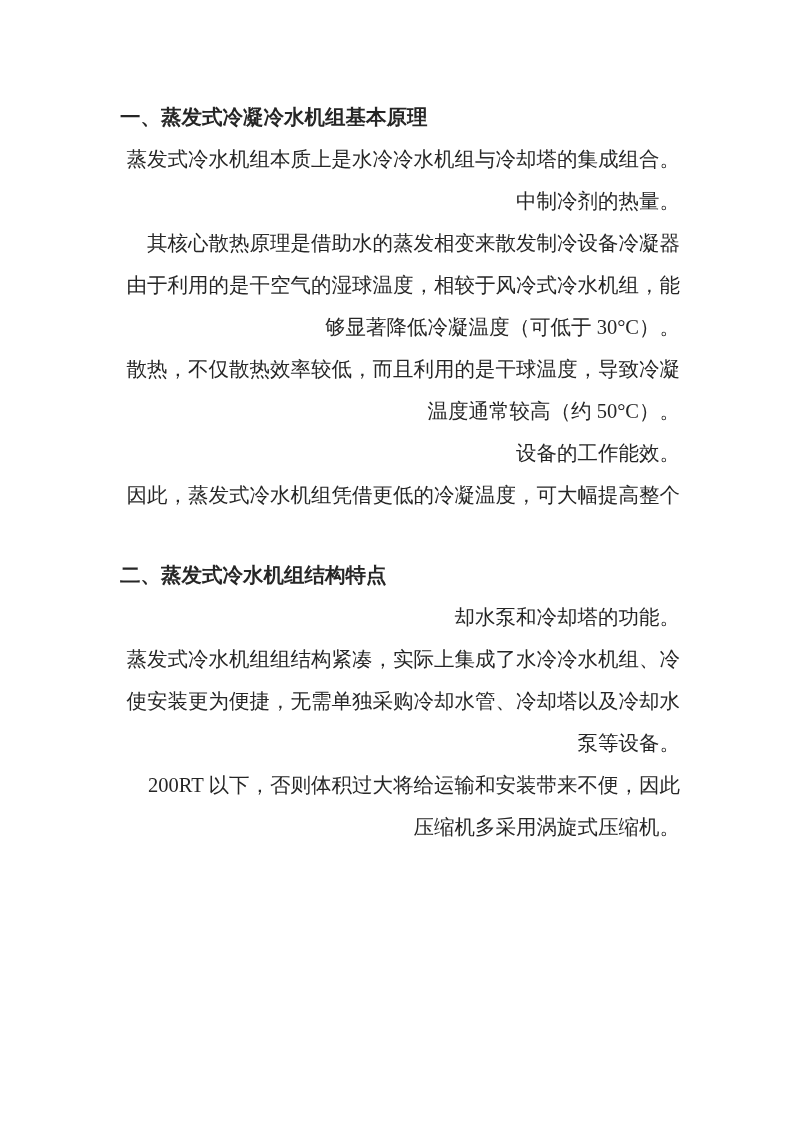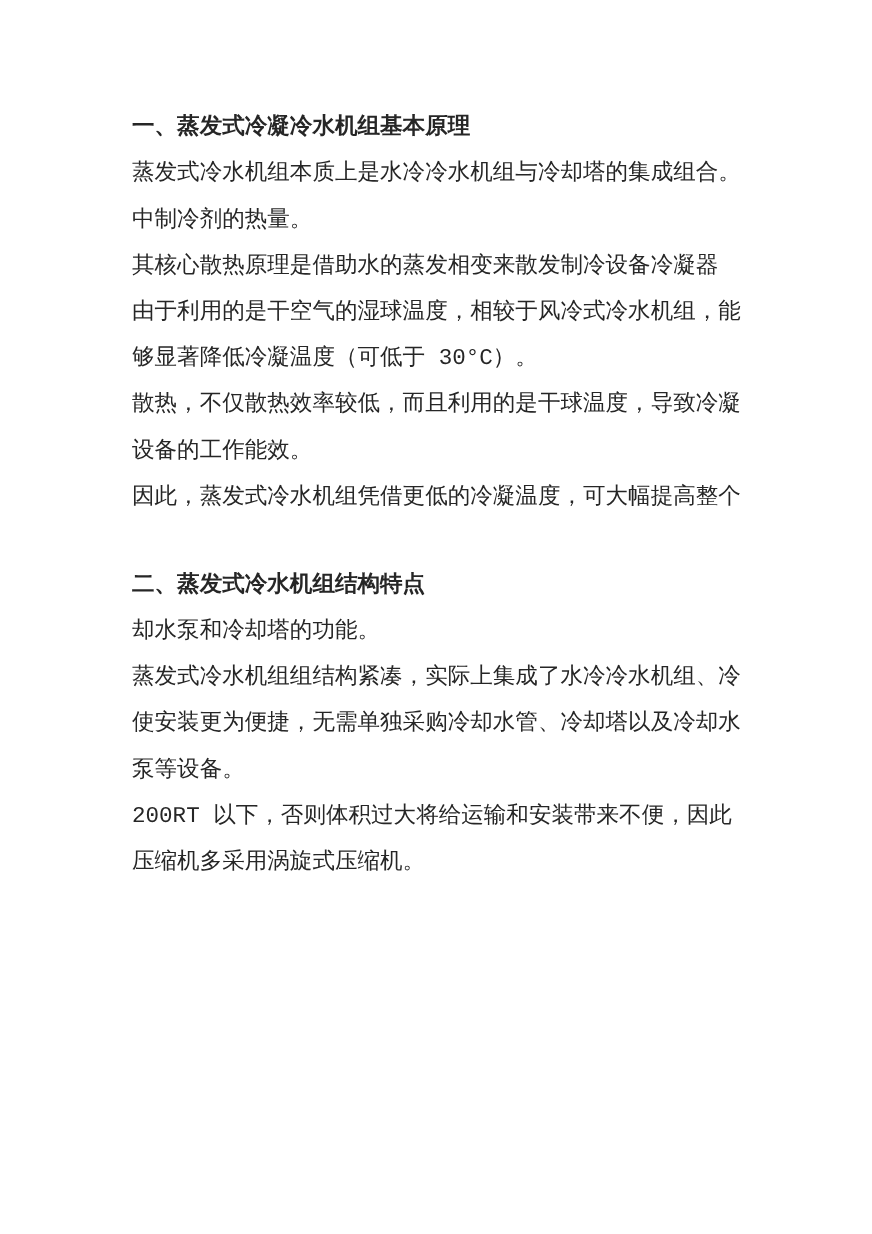--- a/index.html
+++ b/index.html
@@ -6,21 +6,21 @@
     margin: 0;
     padding: 0;
     background: #ffffff;
   }
   .page {
     position: relative;
     width: 793px;
     height: 1122px;
     background: #ffffff;
     overflow: hidden;
-    font-family: Liberation Mono, monospace;
+    font-family: Liberation Serif, serif;
   }
   .doc-content {
     position: absolute;
     left: 120px;
     top: 96px;
     width: 560px;
   }
   .doc-section + .doc-section {
     margin-top: 38px;
   }
@@ -32,20 +32,21 @@
     color: #262626;
     white-space: nowrap;
   }
   .doc-line {
     font-size: 20.5px;
     line-height: 42px;
     height: 42px;
     font-weight: 400;
     color: #262626;
     white-space: nowrap;
+    text-align: right;
   }
 </style>
 </head>
 <body>
 
 <div class="page">
   <div class="doc-content">
       <div class="doc-section">
         <div class="doc-heading">一、蒸发式冷凝冷水机组基本原理</div>
         <div>
@@ -54,20 +55,21 @@
         <div>
           <div class="doc-line">中制冷剂的热量。</div>
           <div class="doc-line">其核心散热原理是借助水的蒸发相变来散发制冷设备冷凝器</div>
         </div>
         <div>
           <div class="doc-line">由于利用的是干空气的湿球温度，相较于风冷式冷水机组，能</div>
           <div class="doc-line">够显著降低冷凝温度（可低于 30°C）。</div>
         </div>
         <div>
           <div class="doc-line">散热，不仅散热效率较低，而且利用的是干球温度，导致冷凝</div>
+          <div class="doc-line">温度通常较高（约 50°C）。</div>
         </div>
         <div>
           <div class="doc-line">设备的工作能效。</div>
           <div class="doc-line">因此，蒸发式冷水机组凭借更低的冷凝温度，可大幅提高整个</div>
         </div>
       </div>
       <div class="doc-section">
         <div class="doc-heading">二、蒸发式冷水机组结构特点</div>
         <div>
           <div class="doc-line">却水泵和冷却塔的功能。</div>

